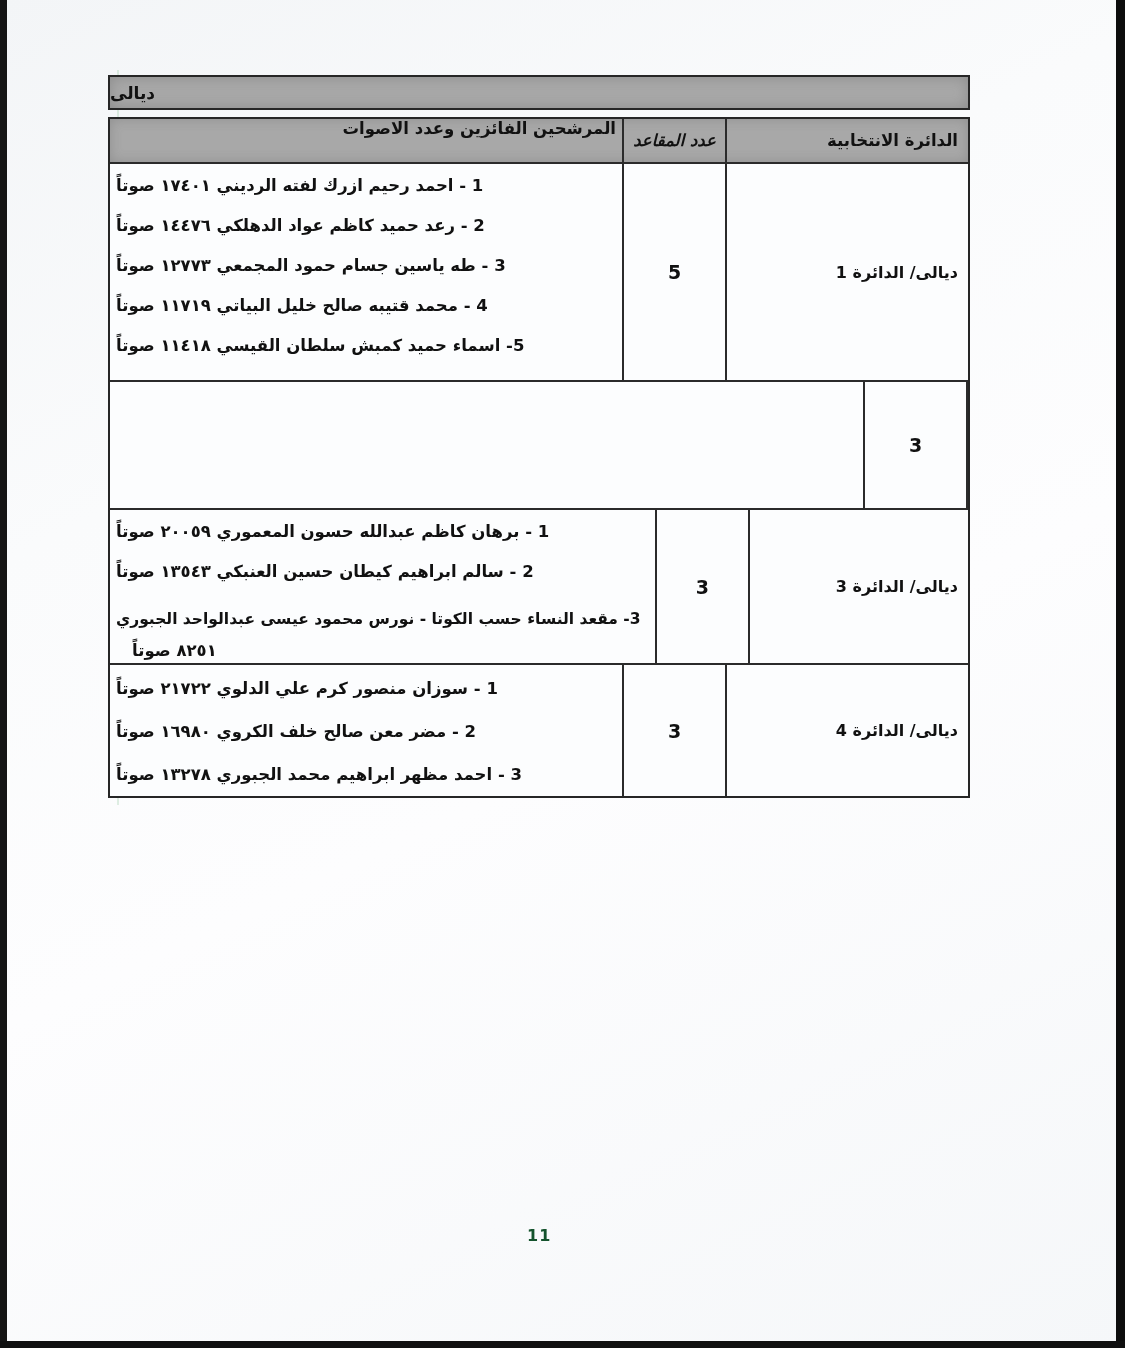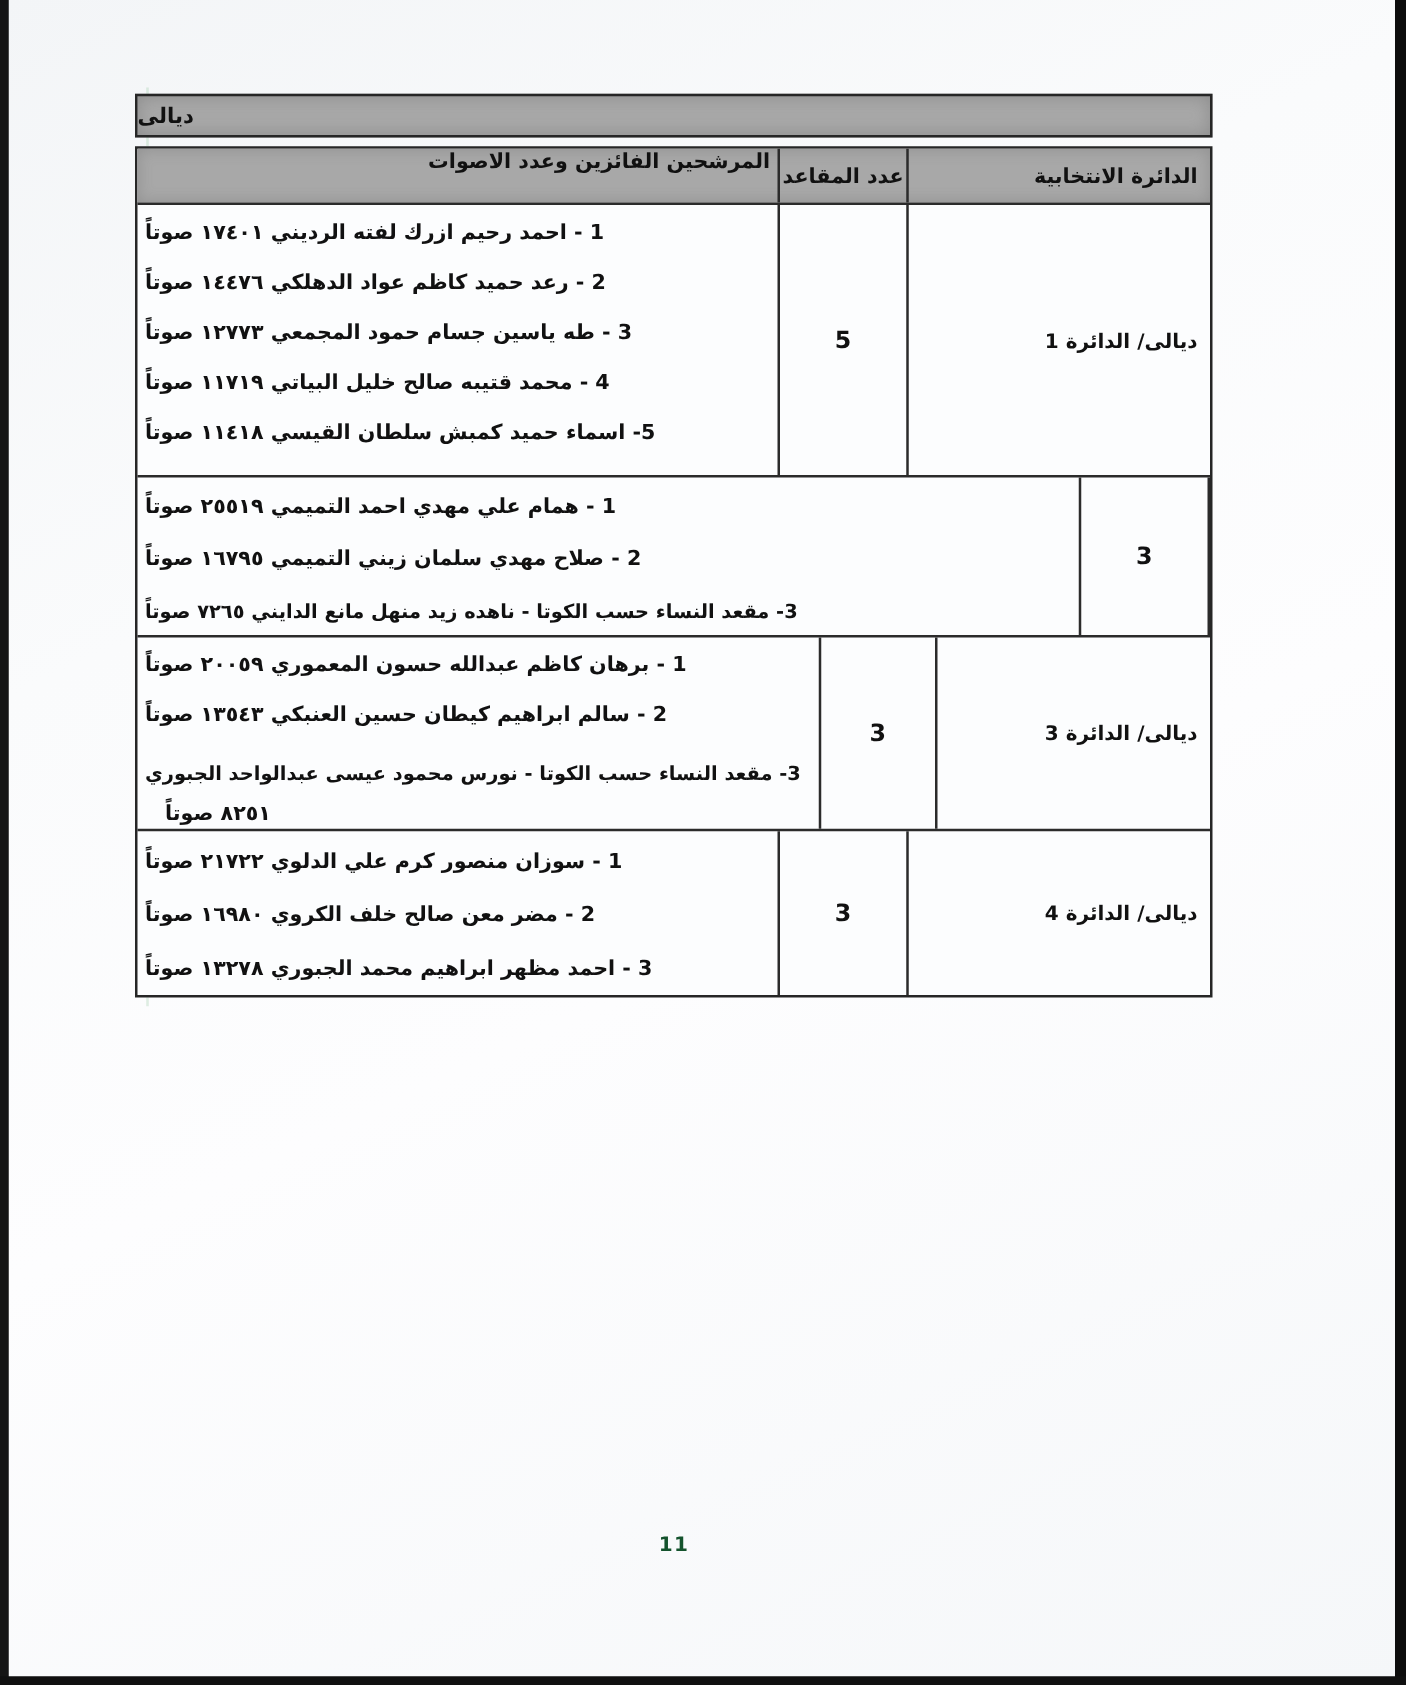--- a/index.html
+++ b/index.html
@@ -29,21 +29,21 @@
   .row{display:flex;box-sizing:border-box;}
   .row + .row{border-top:2px solid #2b2b2b;}
   .cell{box-sizing:border-box;}
   .c-district{width:241px;display:flex;align-items:center;}
   .c-seats{width:105px;border-left:2px solid #2b2b2b;border-right:2px solid #2b2b2b;
     display:flex;align-items:center;justify-content:center;}
   .c-cand{flex:1;padding:2px 14px 0 6px;}
   .hdr{background:#a8a8a8;height:43px;box-shadow:inset 0 0 12px rgba(90,90,90,.3);}
   .hdr .cell{display:flex;font-weight:bold;font-size:16.5px;}
   .hdr .c-district{padding-inline-start:10px;justify-content:flex-start;}
-  .hdr .c-seats{justify-content:center;}
+  .hdr .c-seats{justify-content:center;font-style:italic;}
   .hdr .c-cand{justify-content:flex-start;padding:0 6px;}
   .district-label{font-weight:bold;font-size:16px;padding-inline-start:10px;}
   .seats-value{font-weight:bold;font-size:19px;}
   .cline{font-weight:bold;font-size:16.5px;line-height:40px;white-space:nowrap;text-align:left;}
   .r1 .cline{line-height:40px;}
   .r2 .cline{line-height:42px;}
   .r3 .cline{line-height:40px;}
   .r4 .cline{line-height:43px;}
   .cline.tight{font-size:15.5px;letter-spacing:-0.2px;}
   .cline.wrap-first{line-height:34px;margin-top:10px;}
@@ -97,25 +97,20 @@
         <div class="cline">3 - طه ياسين جسام حمود المجمعي ١٢٧٧٣ صوتاً</div>
         <div class="cline">4 - محمد قتيبه صالح خليل البياتي ١١٧١٩ صوتاً</div>
         <div class="cline">5- اسماء حميد كمبش سلطان القيسي ١١٤١٨ صوتاً</div>
       </div>
     </div>
 
     <div class="row r2 row-h2">
       <div class="cell c-seats">
         <span class="seats-value">3</span>
       </div>
-      <div class="cell c-cand">
-        <div class="cline">1 - همام علي مهدي احمد التميمي ٢٥٥١٩ صوتاً</div>
-        <div class="cline">2 - صلاح مهدي سلمان زيني التميمي ١٦٧٩٥ صوتاً</div>
-        <div class="cline tight">3- مقعد النساء حسب الكوتا - ناهده زيد منهل مانع الدايني ٧٢٦٥ صوتاً</div>
-      </div>
     </div>
 
     <div class="row r3 row-h3">
       <div class="cell c-district">
         <span class="district-label">ديالى/ الدائرة 3</span>
       </div>
       <div class="cell c-seats">
         <span class="seats-value">3</span>
       </div>
       <div class="cell c-cand">

